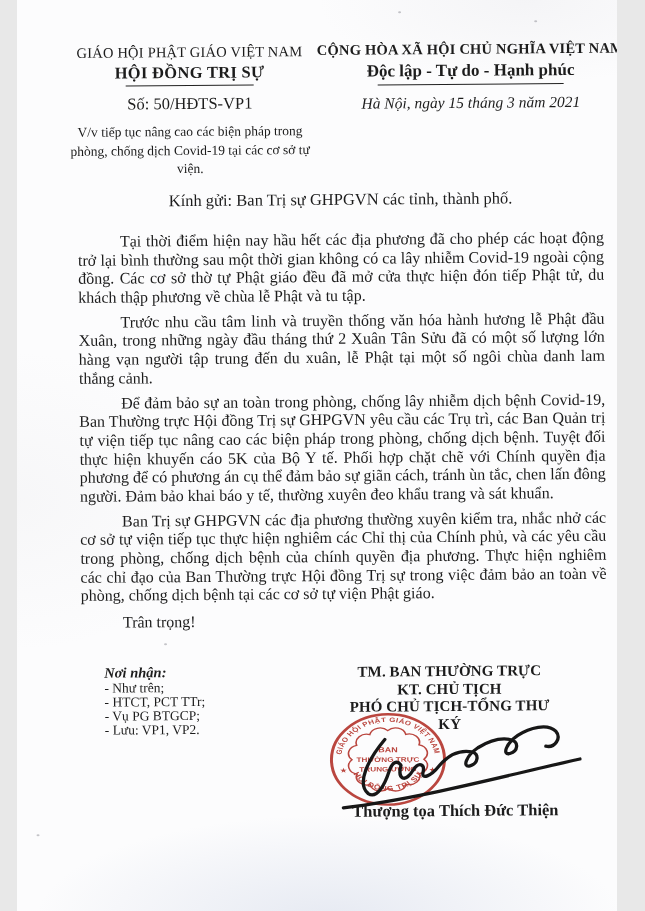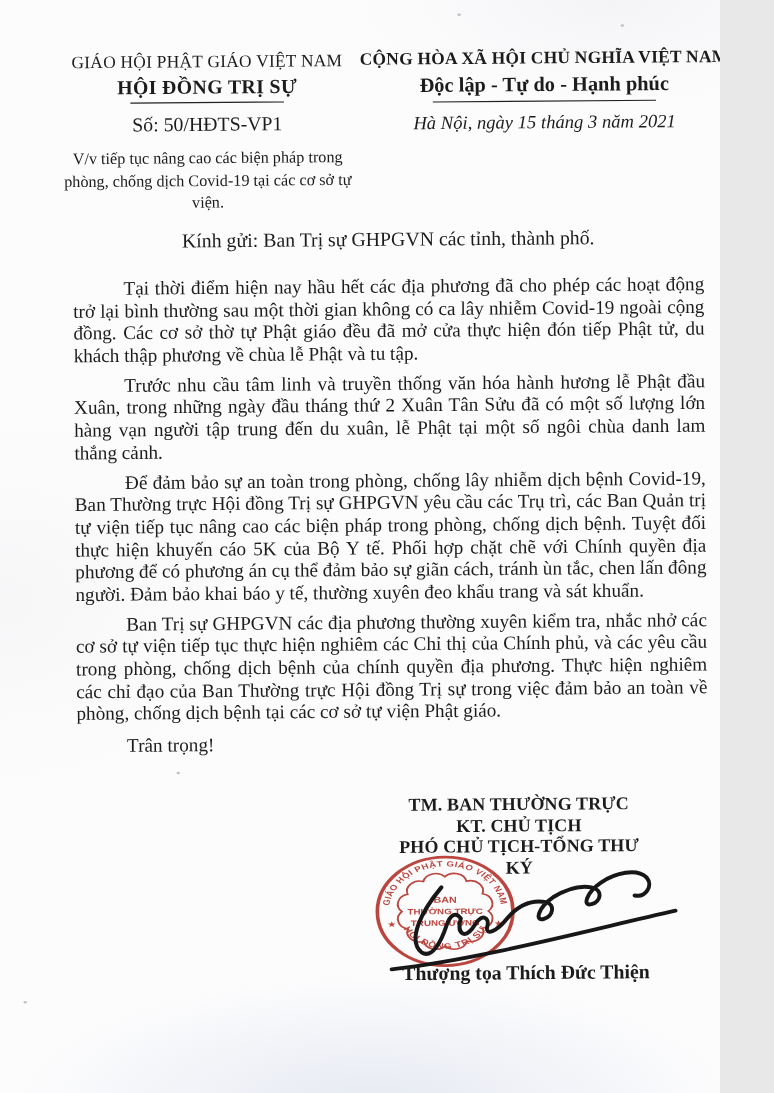--- a/index.html
+++ b/index.html
@@ -5,20 +5,21 @@
   html,body{margin:0;padding:0;background:#e8e8e8;}
   .page{
     position:relative;width:600px;height:911px;overflow:hidden;
     background:
       radial-gradient(420px 150px at 52% 101%, rgba(173,186,214,0.28), rgba(173,186,214,0) 70%),
       radial-gradient(300px 120px at 85% 0%, rgba(190,190,200,0.12), rgba(190,190,200,0) 70%),
       radial-gradient(260px 200px at 0% 55%, rgba(200,200,205,0.10), rgba(200,200,205,0) 75%),
       #fcfcfd;
     font-family:"Liberation Serif","DejaVu Serif",serif;
     color:#1c1c1c;
+    margin-left:17px;
   }
   .sheet{position:absolute;inset:0;transform:rotate(-0.45deg);transform-origin:50% 42%;}
 
   
   .hdr-left{position:absolute;left:52px;top:42px;width:246px;text-align:center;}
   .org1{font-size:14.5px;line-height:19px;letter-spacing:.2px;}
   .org2{font-size:16.5px;line-height:21px;font-weight:bold;letter-spacing:.3px;}
   .rule{border-top:1.6px solid #222;margin:2px auto 0;}
   .rule-left{width:128px;}
   .hdr-right{position:absolute;left:300px;top:40px;width:312px;text-align:center;}
@@ -75,20 +76,27 @@
 
     <div class="body">
       <div class="salutation">Kính gửi: Ban Trị sự GHPGVN các tỉnh, thành phố.</div>
       <p class="para">Tại thời điểm hiện nay hầu hết các địa phương đã cho phép các hoạt động trở lại bình thường sau một thời gian không có ca lây nhiễm Covid-19 ngoài cộng đồng. Các cơ sở thờ tự Phật giáo đều đã mở cửa thực hiện đón tiếp Phật tử, du khách thập phương về chùa lễ Phật và tu tập.</p>
       <p class="para">Trước nhu cầu tâm linh và truyền thống văn hóa hành hương lễ Phật đầu Xuân, trong những ngày đầu tháng thứ 2 Xuân Tân Sửu đã có một số lượng lớn hàng vạn người tập trung đến du xuân, lễ Phật tại một số ngôi chùa danh lam thắng cảnh.</p>
       <p class="para">Để đảm bảo sự an toàn trong phòng, chống lây nhiễm dịch bệnh Covid-19, Ban Thường trực Hội đồng Trị sự GHPGVN yêu cầu các Trụ trì, các Ban Quản trị tự viện tiếp tục nâng cao các biện pháp trong phòng, chống dịch bệnh. Tuyệt đối thực hiện khuyến cáo 5K của Bộ Y tế. Phối hợp chặt chẽ với Chính quyền địa phương để có phương án cụ thể đảm bảo sự giãn cách, tránh ùn tắc, chen lấn đông người. Đảm bảo khai báo y tế, thường xuyên đeo khẩu trang và sát khuẩn.</p>
       <p class="para">Ban Trị sự GHPGVN các địa phương thường xuyên kiểm tra, nhắc nhở các cơ sở tự viện tiếp tục thực hiện nghiêm các Chỉ thị của Chính phủ, và các yêu cầu trong phòng, chống dịch bệnh của chính quyền địa phương. Thực hiện nghiêm các chỉ đạo của Ban Thường trực Hội đồng Trị sự trong việc đảm bảo an toàn về phòng, chống dịch bệnh tại các cơ sở tự viện Phật giáo.</p>
       <p class="closing">Trân trọng!</p>
     </div>
 
+    <div class="recipients">
+      <div class="recipients-title">Nơi nhận:</div>
+      <div class="recipient-item">- Như trên;</div>
+      <div class="recipient-item">- HTCT, PCT TTr;</div>
+      <div class="recipient-item">- Vụ PG BTGCP;</div>
+      <div class="recipient-item">- Lưu: VP1, VP2.</div>
+    </div>
 
     <div class="sig-block">
       <div>TM. BAN THƯỜNG TRỰC</div>
       <div>KT. CHỦ TỊCH</div>
       <div>PHÓ CHỦ TỊCH-TỔNG THƯ KÝ</div>
     </div>
 
     <svg class="seal" viewBox="0 0 120 120" preserveAspectRatio="none">
       <defs>
         <path id="arcTop" d="M 13 60 A 47 47 0 0 1 107 60"></path>

